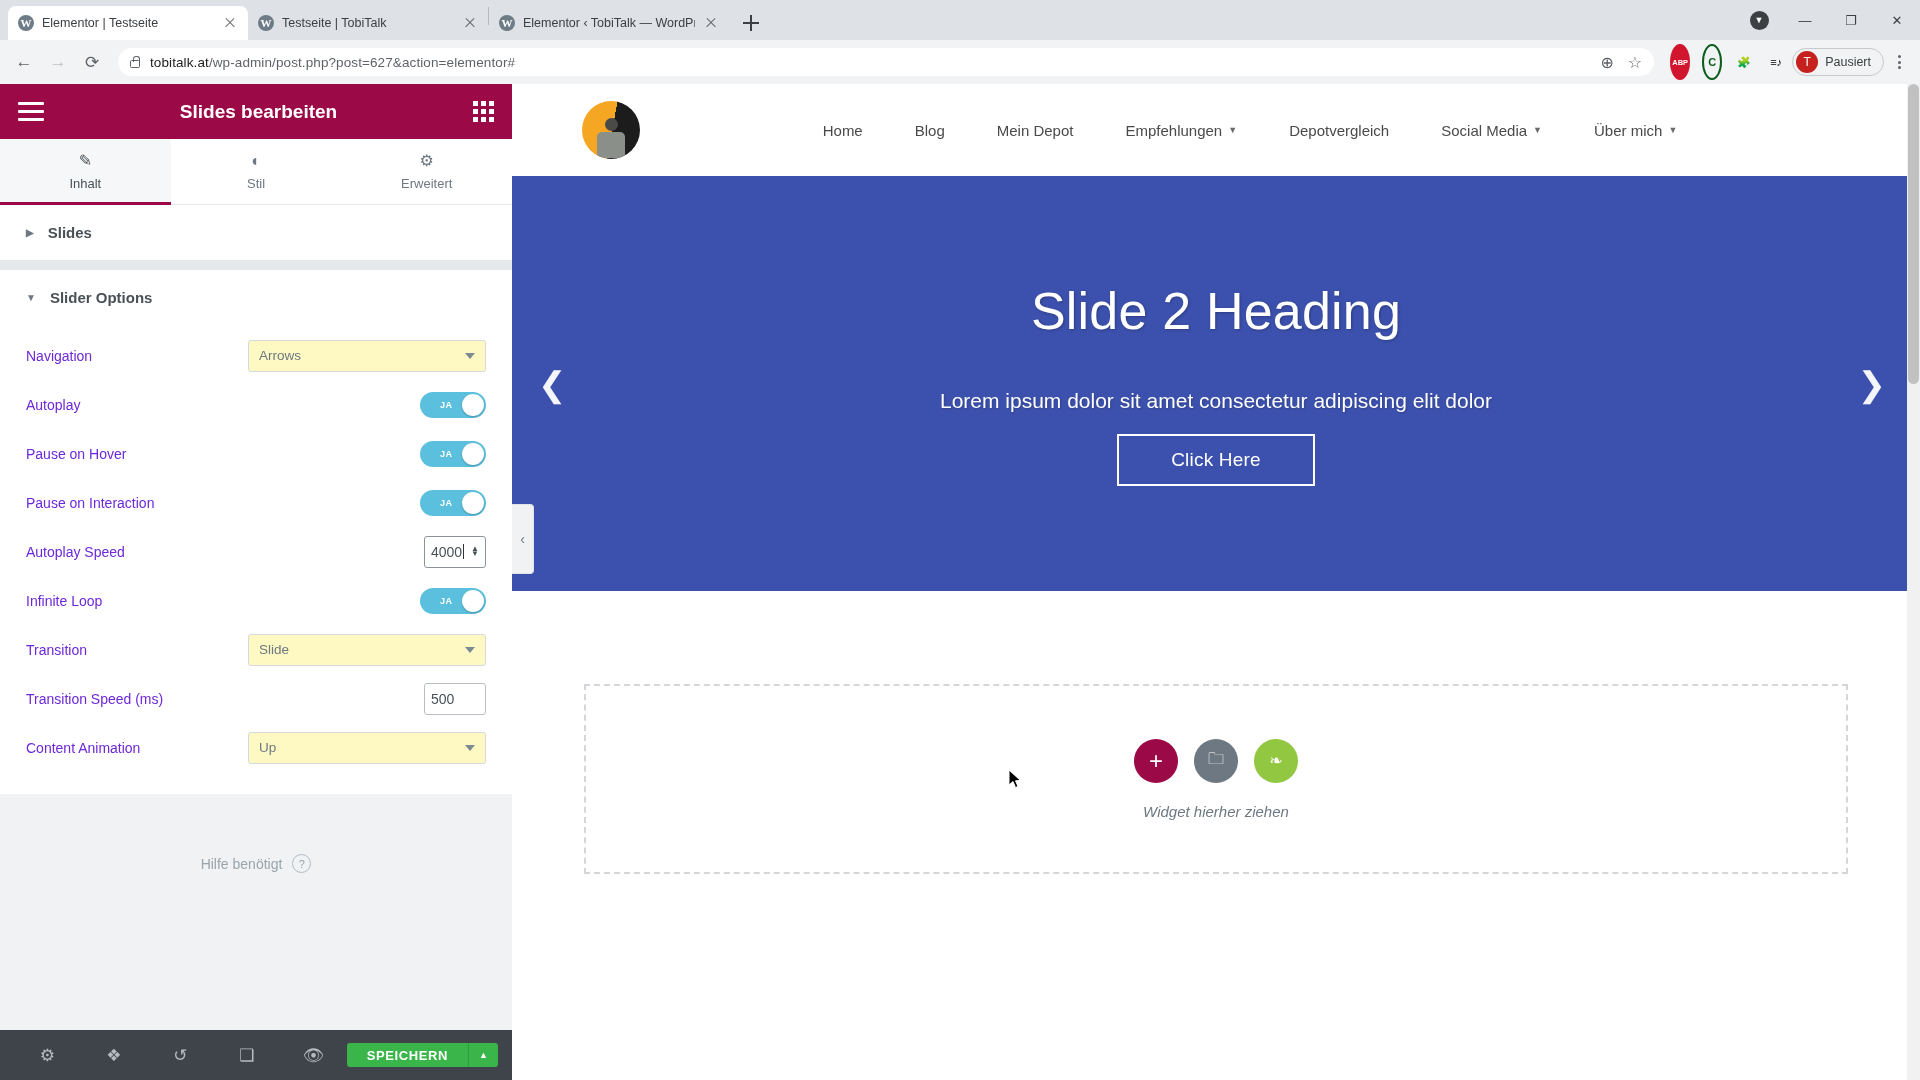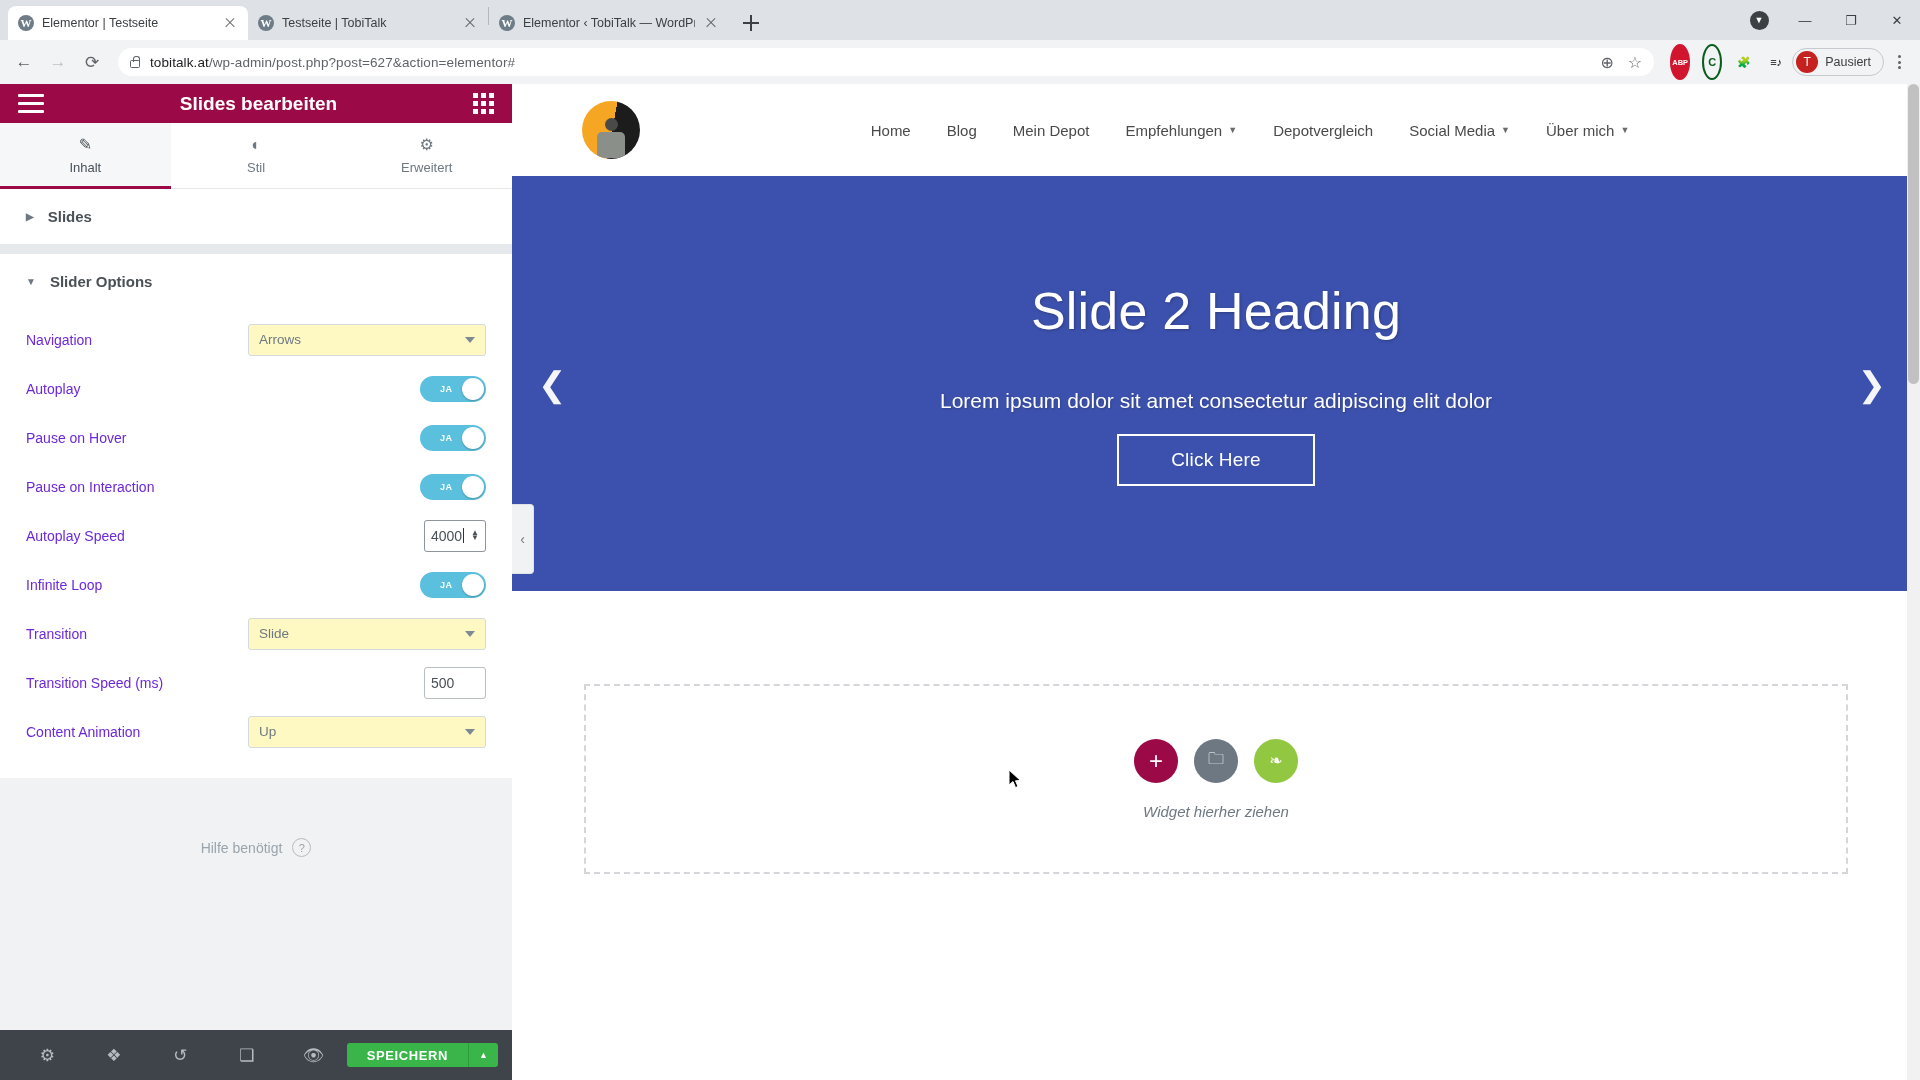--- a/index.html
+++ b/index.html
@@ -113,21 +113,21 @@
 
   
   .stage { display: flex; height: 996px; position: relative; }
 
   
   .panel {
     width: 512px; flex: none; background: #f1f2f3;
     display: flex; flex-direction: column; position: relative;
   }
   .panel-header {
-    height: 39px; background: #9b0a46; display: flex; align-items: center;
+    height: 55px; background: #9b0a46; display: flex; align-items: center;
     padding: 0 18px; color: #fff; flex: none;
   }
   .ham { width: 26px; display: flex; flex-direction: column; gap: 5px; }
   .ham i { height: 3px; background: #fff; border-radius: 1px; display: block; }
   .panel-title {
     flex: 1; text-align: center; font-size: 19px; font-weight: bold;
   }
   .grid-ico { display: grid; grid-template-columns: repeat(3,5px); gap: 3px; }
   .grid-ico i { width: 5px; height: 5px; background: #fff; display: block; }
 
@@ -250,21 +250,21 @@
   .site-logo .head {
     width: 13px; height: 13px; border-radius: 50%; background: #4a4a48;
     margin: 0 auto;
   }
   .site-logo .body {
     width: 28px; height: 26px; background: #8b8f8a;
     border-radius: 5px 5px 0 0; margin-top: 1px;
   }
   .site-nav {
     flex: 1; display: flex; align-items: center; justify-content: center;
-    gap: 36px; padding-right: 60px;
+    gap: 52px; padding-right: 60px;
   }
   .nav-item {
     font-size: 15px; color: #4a4a4a; display: flex; align-items: center; gap: 6px;
   }
   .nav-item .nc { font-size: 9px; color: #6b6b6b; }
 
   .slider {
     margin: 0 0 0 0; height: 415px; background: #3c51ad; position: relative;
     display: flex; flex-direction: column; align-items: center;
     justify-content: center; color: #fff;

